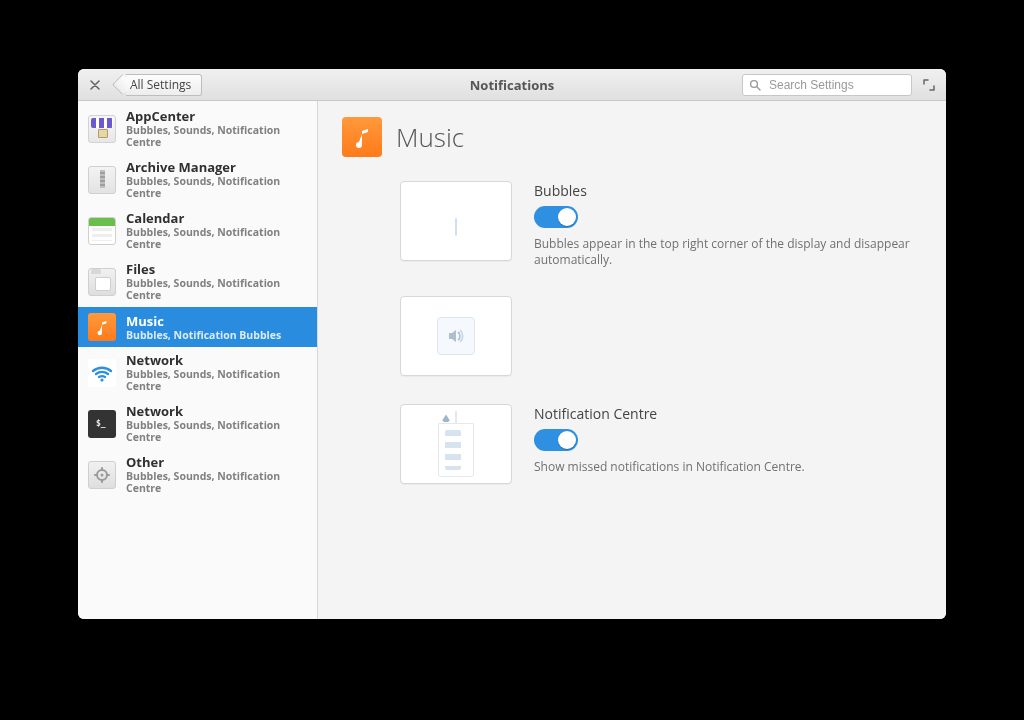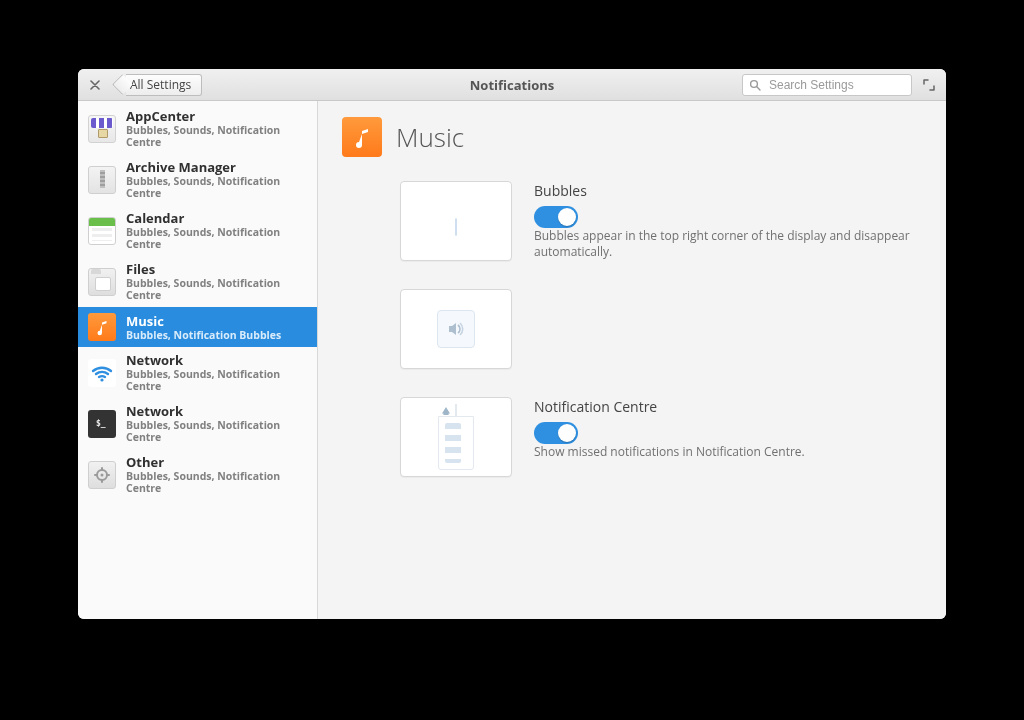--- a/index.html
+++ b/index.html
@@ -38,21 +38,21 @@
 
 .content{flex:1;background:#f4f4f4;padding:16px 24px;overflow:auto;}
 .content-header{display:flex;align-items:center;gap:14px;margin-bottom:24px;}
 .content-header .big-icon{width:40px;height:40px;border-radius:4px;display:flex;align-items:center;justify-content:center;}
 .content-header h1{margin:0;font-weight:300;font-size:26px;color:#555;}
 
 .option{display:flex;gap:22px;margin:0 0 28px 58px;}
 .option .thumb{width:112px;height:80px;border:1px solid #d7d7d7;border-radius:4px;background:#fff;box-shadow:0 1px 1px rgba(0,0,0,.04);display:flex;align-items:center;justify-content:center;}
 .option .info{flex:1;max-width:430px;}
 .option .info .title{font-size:14px;color:#444;margin-bottom:6px;}
-.option .info .desc{font-size:12px;color:#707070;line-height:1.35;}
+.option .info .desc{font-size:12px;color:#707070;margin-top:8px;line-height:1.35;}
 
 
 .toggle{width:44px;height:22px;border-radius:11px;position:relative;transition:.15s;}
 .toggle .knob{position:absolute;top:2px;width:18px;height:18px;border-radius:50%;background:#fff;box-shadow:0 1px 1px rgba(0,0,0,.2);transition:.15s;}
 .toggle.on{background:#2f8fe0;}
 .toggle.on .knob{left:24px;}
 .toggle.off{background:#d5d5d5;}
 .toggle.off .knob{left:2px;}
 .toggle.big{width:50px;height:26px;border-radius:13px;}
 .toggle.big .knob{width:22px;height:22px;top:2px;}

